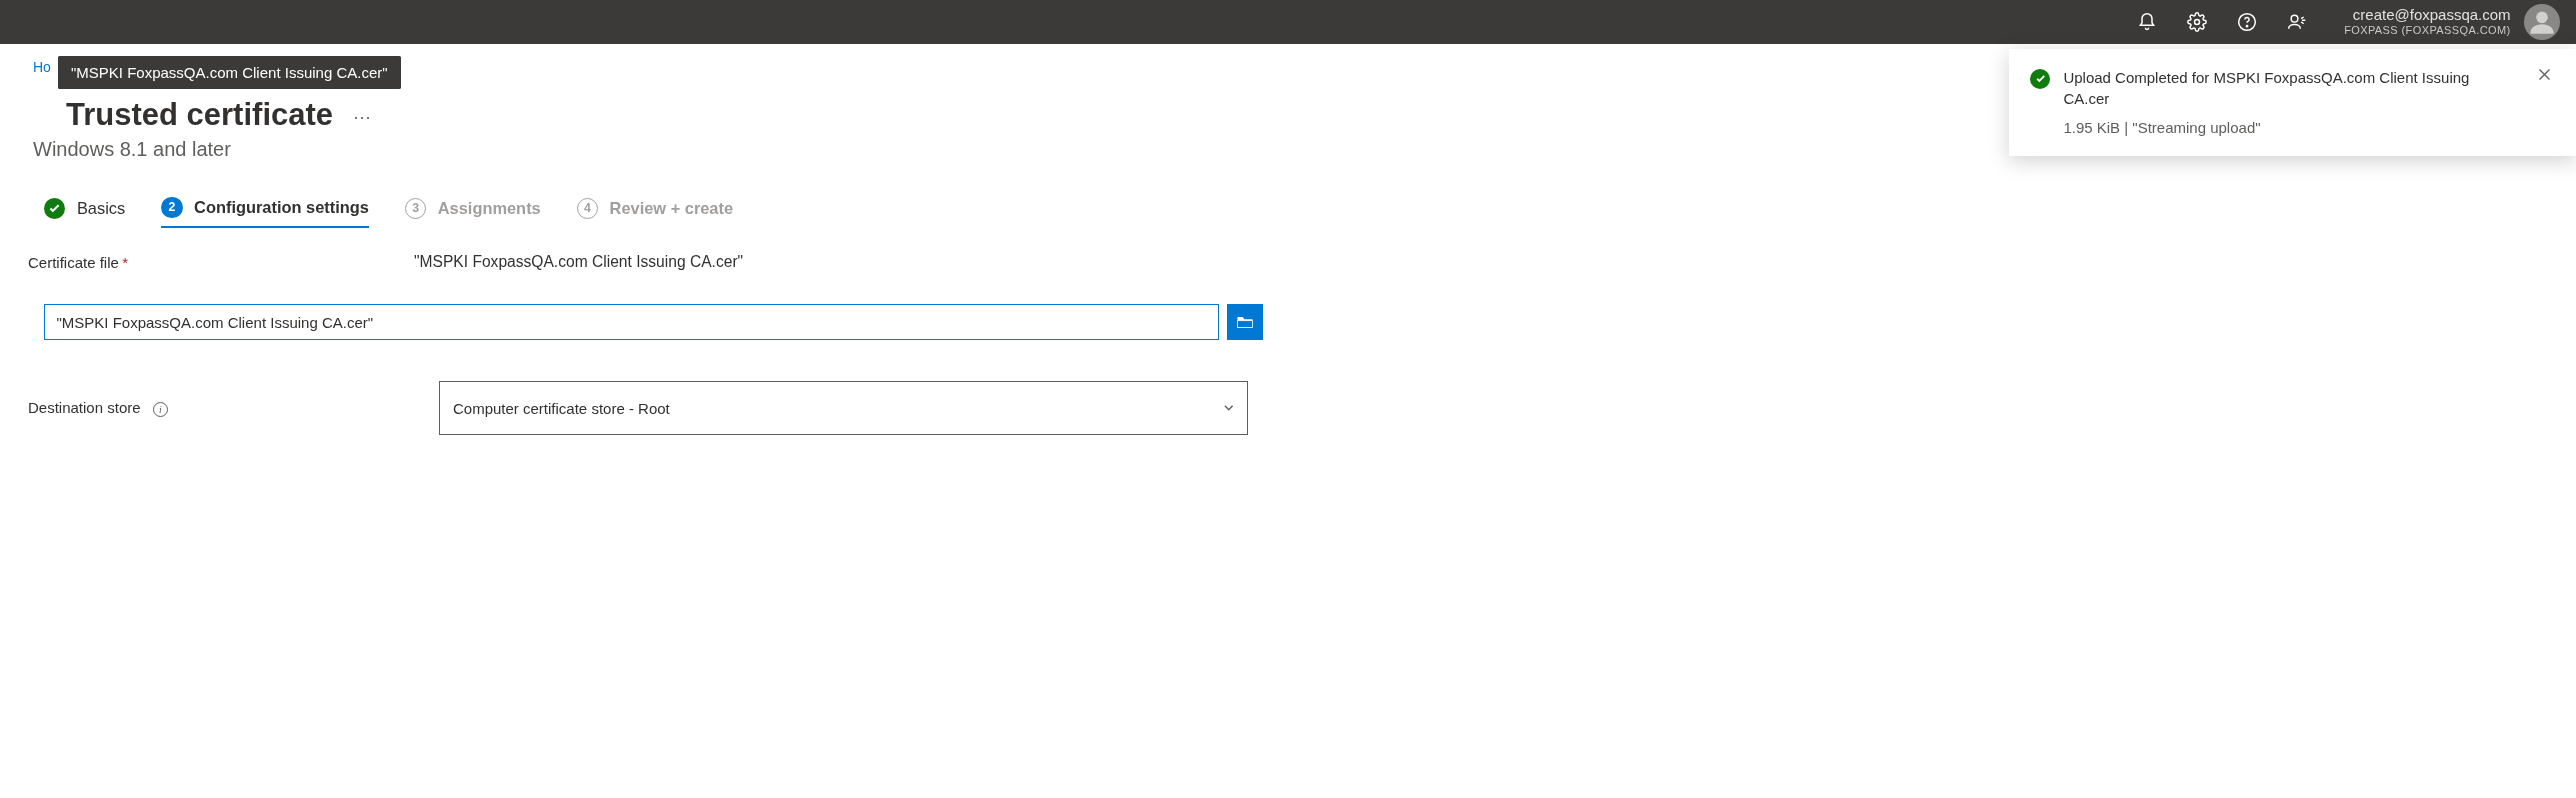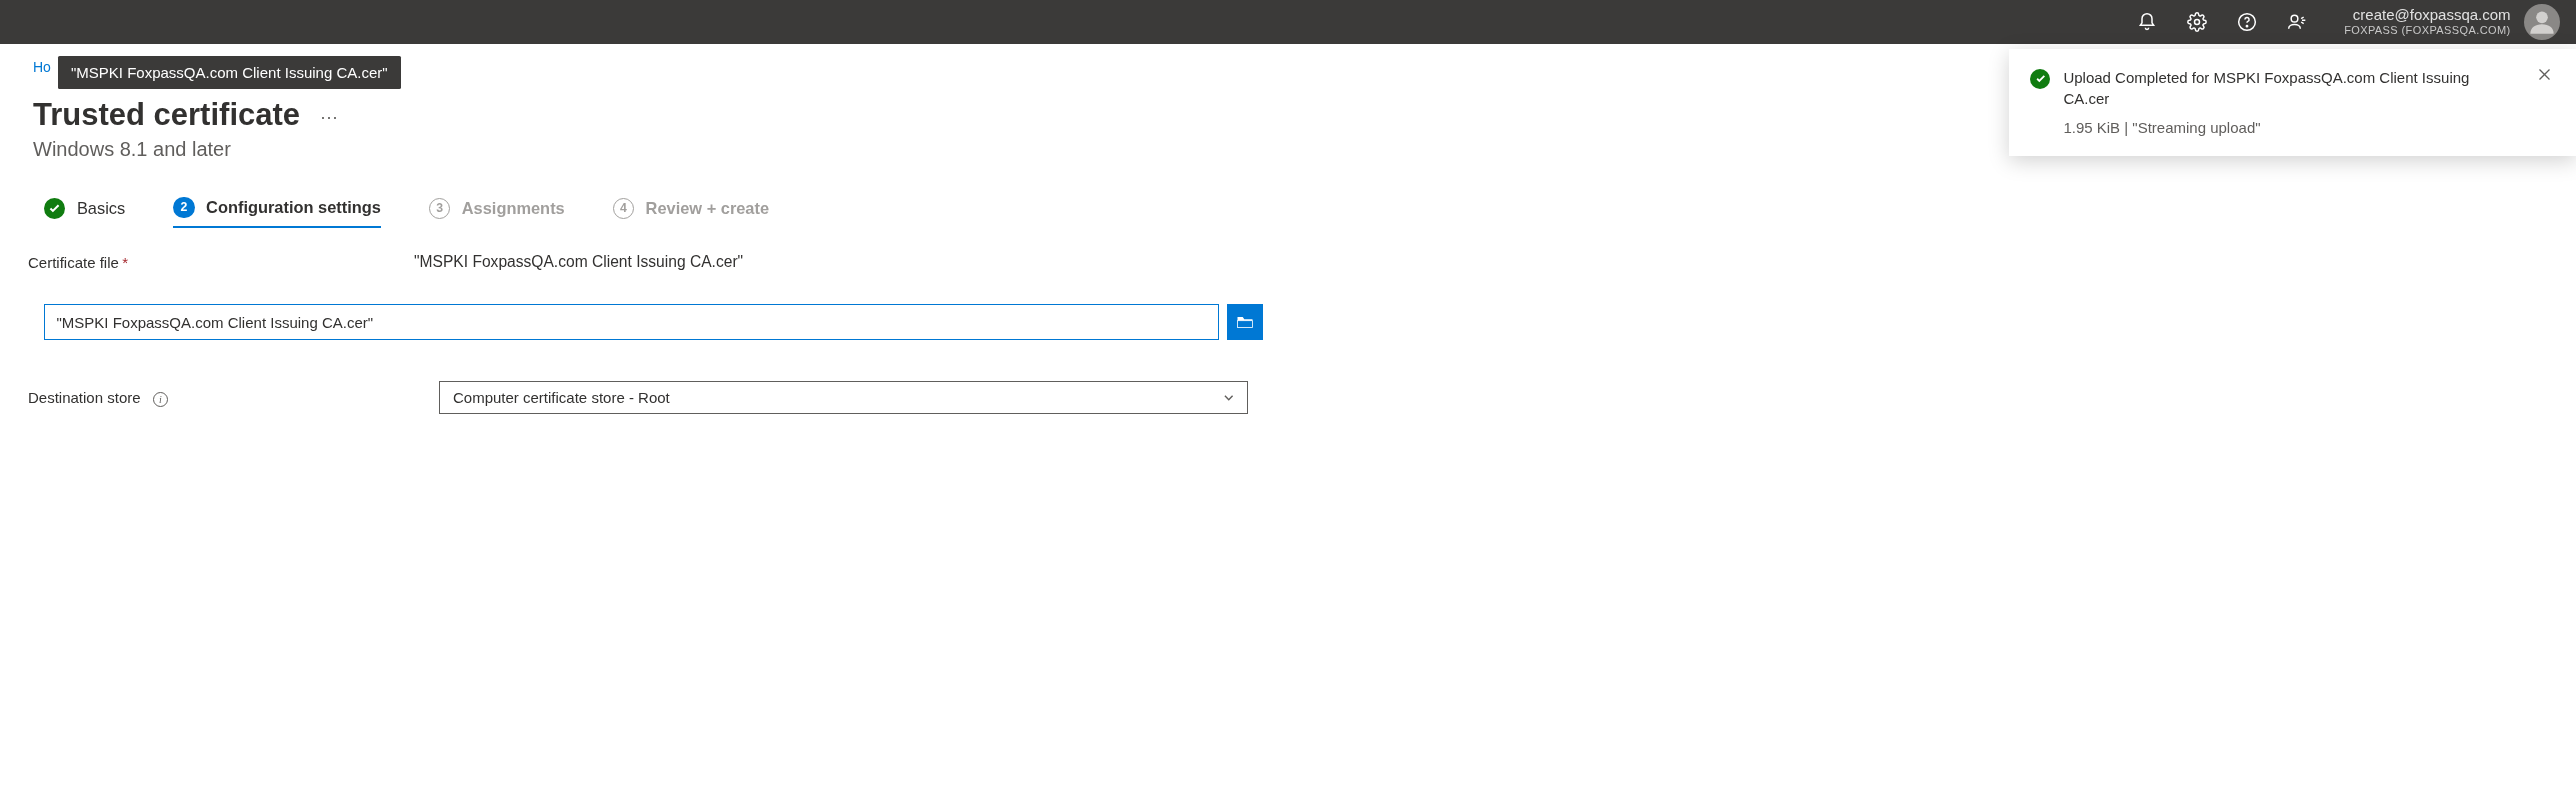--- a/index.html
+++ b/index.html
@@ -34,26 +34,26 @@
   .home-link { color: #0078d4; font-size: 14px; }
   .crumb-tip {
     position: absolute; left: 58px; top: 11.5px;
     background: #3b3a39; color: #fff; font-size: 15px;
     padding: 8.2px 13px; border-radius: 1.6px;
   }
 
   
   .title-block { padding: 11.5px 0 0 33px; }
   .title-row { display: flex; align-items: center; gap: 20px; }
-  .page-title { font-size: 31px; font-weight: 600; color: #323130; }
+  .page-title { font-size: 31px; font-weight: 600; color: #323130; margin-left: 33px; }
   .more-dots { font-size: 18px; color: #605e5c; cursor: pointer; padding-top:5px;}
   .subtitle { font-size: 20px; color: #605e5c; margin-top: 5px; }
 
   
-  .wizard { display: flex; align-items: center; gap: 48px; padding: 36px 0 0 44px; text-align: right; }
+  .wizard { display: flex; align-items: center; gap: 36px; padding: 36px 0 0 44px; text-align: right; }
   .step { display: flex; align-items: center; gap: 11.5px; font-size: 16.4px; cursor: pointer; padding-bottom: 8.2px; }
   .step .num {
     width: 21.4px; height: 21.4px; border-radius: 50%; display: flex; align-items: center; justify-content: center;
     font-size: 12.3px; font-weight: 600;
   }
   .step.done .num { background: #107c10; color: #fff; }
   .step.done .label { color: #323130; }
   .step.active { border-bottom: 2.5px solid #0078d4; font-weight:600;}
   .step.active .num { background: #0078d4; color: #fff; }
   .step.active .label { color: #323130; }
@@ -78,21 +78,21 @@
     width: 1175px; height: 36px; border: 1.6px solid #0078d4; padding: 0 11.5px;
     font-size: 15px; color: #323130; display: flex; align-items: center;
   }
   .browse-btn {
     width: 36px; height: 36px; background: #0078d4; display: flex; align-items: center; justify-content: center;
     cursor: pointer;
   }
   .browse-btn svg { fill: #fff; }
 
   .dest-select {
-    width: 809px; height: 33px; border: 0.8px solid #605e5c; background: #fff;
+    width: 809px; height: 54px; border: 0.8px solid #605e5c; background: #fff;
     display: flex; align-items: center; justify-content: space-between; padding: 0 13px;
     font-size: 15px; cursor: pointer;
   }
   .chev { width: 11.5px; height: 11.5px; }
 
   
   .toast {
     position: absolute; top: 49px; right: 0; width: 567px;
     background: #fff; box-shadow: 0 5px 20px rgba(0,0,0,0.18);
     padding: 18px 21.4px 20px 21.4px;

